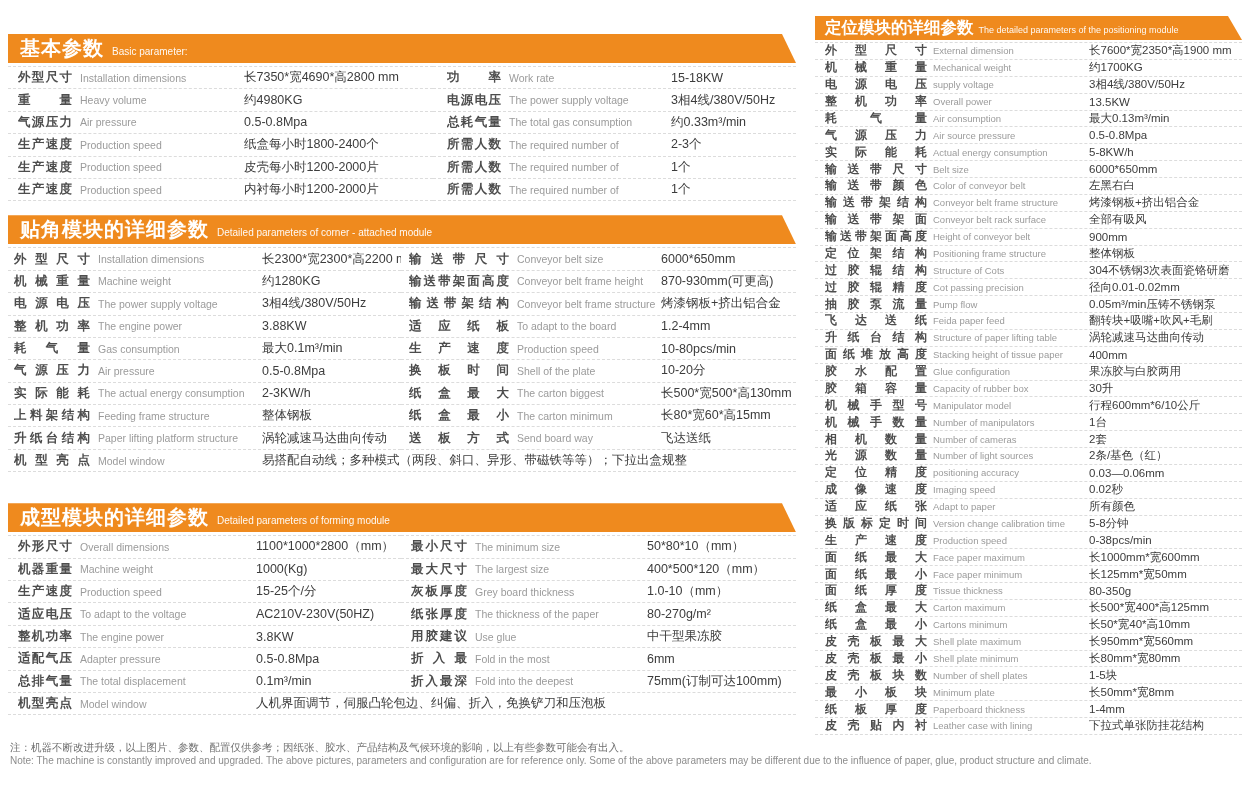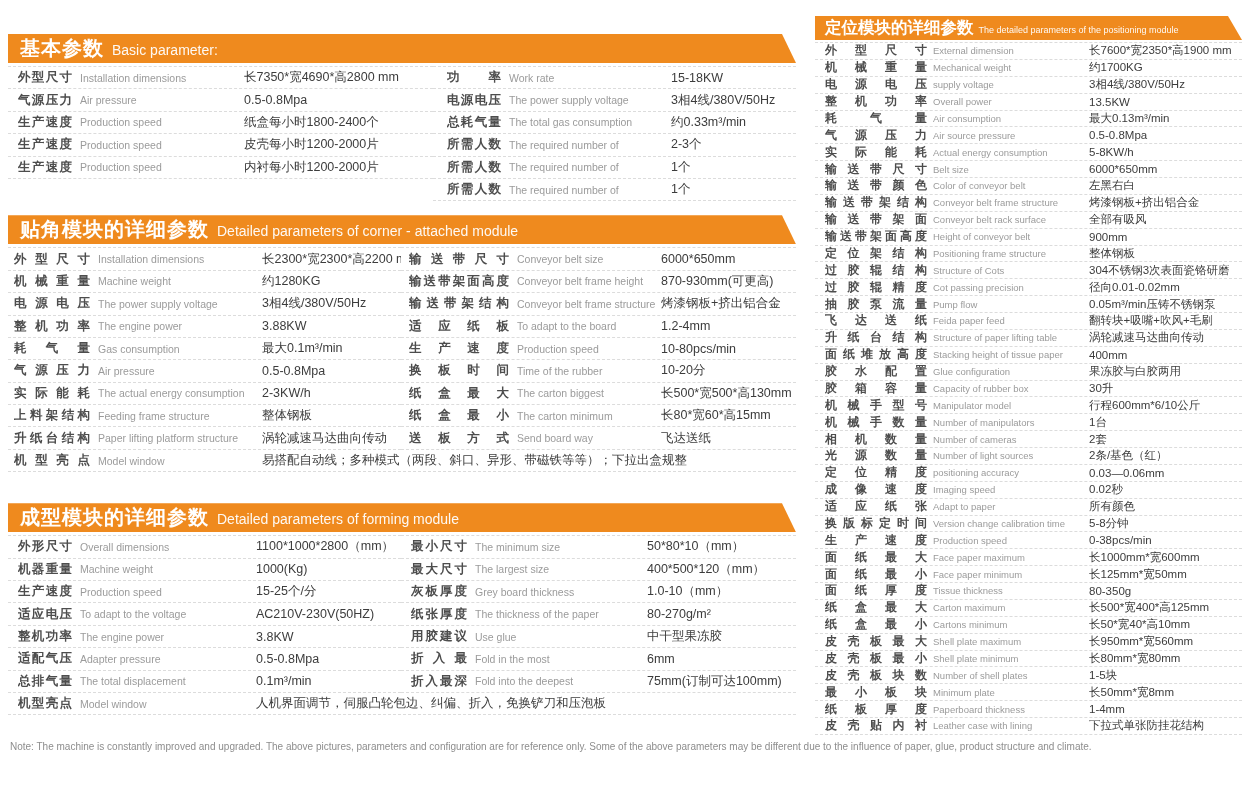--- a/index.html
+++ b/index.html
@@ -9,21 +9,21 @@
   }
   .col-left{position:absolute;left:8px;top:34px;width:788px;}
   .col-right{position:absolute;left:815px;top:16px;width:427px;}
 
   .sec-header{
     background:var(--accent,#ef8a1e);color:#fff;display:flex;align-items:baseline;
     padding:2px 10px 3px 12px;
     clip-path:polygon(0 0,calc(100% - 14px) 0,100% 100%,0 100%);
   }
   .sec-header .t-cn{font-size:20px;font-weight:bold;letter-spacing:1px;line-height:24px;white-space:nowrap;}
-  .sec-header .t-en{font-size:14px;margin-left:8px;white-space:nowrap;opacity:.95;}
+  .sec-header .t-en{font-size:10px;margin-left:8px;white-space:nowrap;opacity:.95;}
   .col-right .sec-header{padding:1px 8px 2px 10px;}
   .col-right .sec-header .t-cn{font-size:16.5px;line-height:21px;letter-spacing:0;}
   .col-right .sec-header .t-en{font-size:9px;margin-left:5px;}
 
   .rows{border-top:1px dashed #dcdcdc;margin-top:3px;}
   .row{
     display:flex;align-items:center;height:22.4px;box-sizing:border-box;
     border-bottom:1px dashed #dcdcdc;overflow:hidden;
   }
   .cn{
@@ -87,20 +87,25 @@
         <span class="t-en">Basic parameter:</span>
       </div>
       <div class="cols">
         <div class="half l rows">
             <div class="row">
               <span class="cn">外型尺寸</span>
               <span class="en">Installation dimensions</span>
               <span class="val">长7350*宽4690*高2800 mm</span>
             </div>
             <div class="row">
+              <span class="cn">重量</span>
+              <span class="en">Heavy volume</span>
+              <span class="val">约4980KG</span>
+            </div>
+            <div class="row">
               <span class="cn">气源压力</span>
               <span class="en">Air pressure</span>
               <span class="val">0.5-0.8Mpa</span>
             </div>
             <div class="row">
               <span class="cn">生产速度</span>
               <span class="en">Production speed</span>
               <span class="val">纸盒每小时1800-2400个</span>
             </div>
             <div class="row">
@@ -223,21 +228,21 @@
               <span class="en">To adapt to the board</span>
               <span class="val">1.2-4mm</span>
             </div>
             <div class="row">
               <span class="cn">生产速度</span>
               <span class="en">Production speed</span>
               <span class="val">10-80pcs/min</span>
             </div>
             <div class="row">
               <span class="cn">换板时间</span>
-              <span class="en">Time of the rubber</span>
+              <span class="en">Shell of the plate</span>
               <span class="val">10-20分</span>
             </div>
             <div class="row">
               <span class="cn">纸盒最大</span>
               <span class="en">The carton biggest</span>
               <span class="val">长500*宽500*高130mm</span>
             </div>
             <div class="row">
               <span class="cn">纸盒最小</span>
               <span class="en">The carton minimum</span>
@@ -555,16 +560,17 @@
         </div>
         <div class="row">
           <span class="cn">皮壳贴内衬</span>
           <span class="en">Leather case with lining</span>
           <span class="val">下拉式单张防挂花结构</span>
         </div>
       </div>
   </div>
 
   <div class="notes">
+    <div class="note-cn">注：机器不断改进升级，以上图片、参数、配置仅供参考；因纸张、胶水、产品结构及气候环境的影响，以上有些参数可能会有出入。</div>
     <div class="note-en">Note: The machine is constantly improved and upgraded. The above pictures, parameters and configuration are for reference only. Some of the above parameters may be different due to the influence of paper, glue, product structure and climate.</div>
   </div>
 
 </div>
 
 </body></html>

